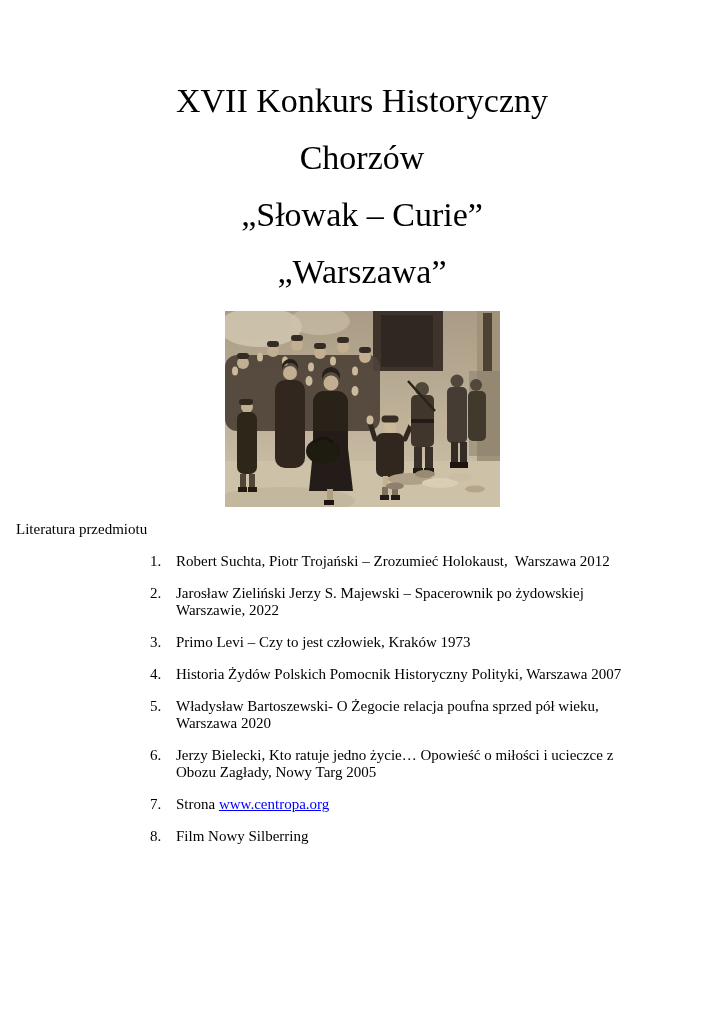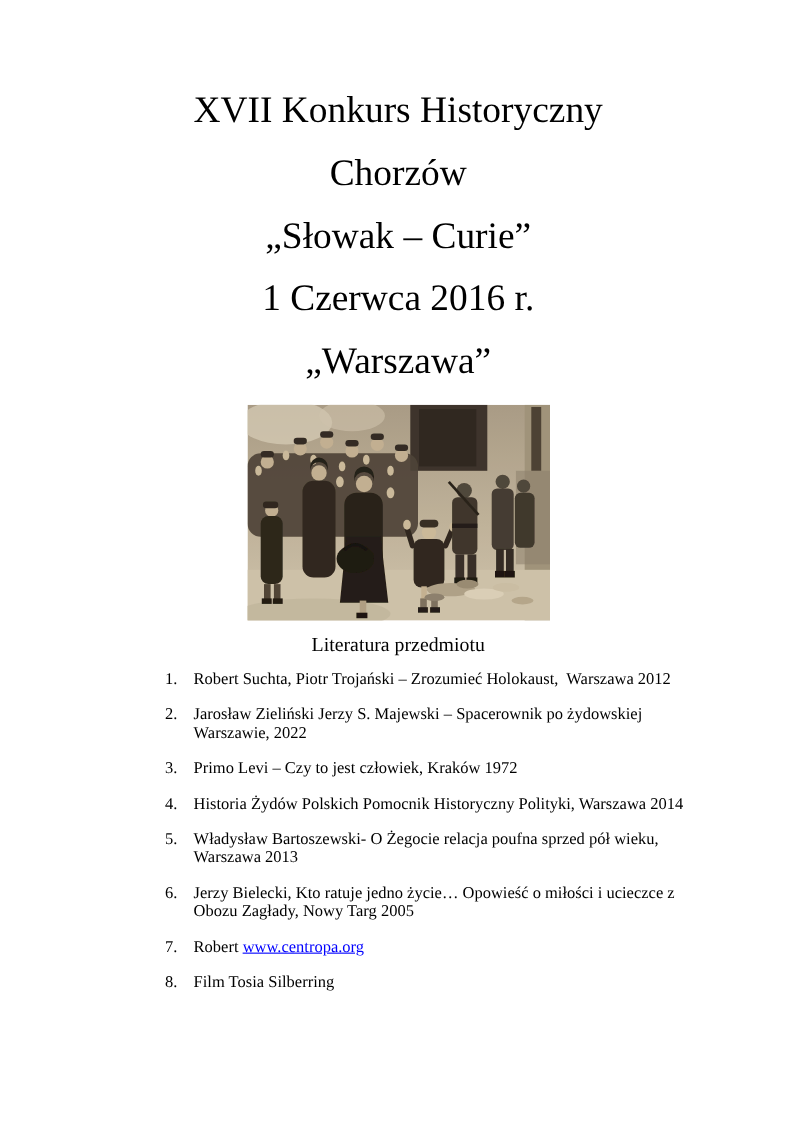--- a/index.html
+++ b/index.html
@@ -22,23 +22,23 @@
     white-space: pre;
   }
   .photo-figure {
     margin: 11px auto 0;
     width: 275px;
     height: 196px;
     display: block;
   }
   .photo-figure svg { display: block; }
   .section-heading {
-    margin: 12px 1px 0;
-    text-align: center;
-    font-size: 18px;
+    margin: 12px 16px 0;
+    text-align: left;
+    font-size: 15px;
     line-height: 20px;
     font-weight: normal;
   }
   .bibliography {
     list-style: none;
     margin: 14px 96px 0 150px;
     padding: 0;
     font-size: 15px;
     line-height: 17px;
   }
@@ -52,21 +52,20 @@
 </style>
 </head>
 <body>
 
 <div class="page">
 
   <h1 class="title">
     <div class="title-line">XVII Konkurs Historyczny</div>
     <div class="title-line">Chorzów</div>
     <div class="title-line">„Słowak – Curie”</div>
-    <div class="title-line">1 Czerwca 2016 r.</div>
     <div class="title-line">„Warszawa”</div>
   </h1>
 
   <figure class="photo-figure">
     <svg width="275" height="196" viewBox="0 0 275 196" xmlns="http://www.w3.org/2000/svg" role="img">
       <defs>
         <linearGradient id="bgGrad" x1="0" y1="0" x2="0" y2="1">
           <stop offset="0" stop-color="#ac9f8a"></stop>
           <stop offset="0.55" stop-color="#c3b7a0"></stop>
           <stop offset="1" stop-color="#d5cab3"></stop>
@@ -193,37 +192,37 @@
     <li>
       <span class="num">1.</span>
       <span class="txt">Robert Suchta, Piotr Trojański – Zrozumieć Holokaust,  Warszawa 2012</span>
     </li>
     <li>
       <span class="num">2.</span>
       <span class="txt">Jarosław Zieliński Jerzy S. Majewski – Spacerownik po żydowskiej Warszawie, 2022</span>
     </li>
     <li>
       <span class="num">3.</span>
-      <span class="txt">Primo Levi – Czy to jest człowiek, Kraków 1972</span>
+      <span class="txt">Primo Levi – Czy to jest człowiek, Kraków 1973</span>
     </li>
     <li>
       <span class="num">4.</span>
-      <span class="txt">Historia Żydów Polskich Pomocnik Historyczny Polityki, Warszawa 2014</span>
+      <span class="txt">Historia Żydów Polskich Pomocnik Historyczny Polityki, Warszawa 2007</span>
     </li>
     <li>
       <span class="num">5.</span>
-      <span class="txt">Władysław Bartoszewski- O Żegocie relacja poufna sprzed pół wieku, Warszawa 2013</span>
+      <span class="txt">Władysław Bartoszewski- O Żegocie relacja poufna sprzed pół wieku, Warszawa 2020</span>
     </li>
     <li>
       <span class="num">6.</span>
       <span class="txt">Jerzy Bielecki, Kto ratuje jedno życie… Opowieść o miłości i ucieczce z Obozu Zagłady, Nowy Targ 2005</span>
     </li>
     <li>
       <span class="num">7.</span>
-      <span class="txt"><span>Robert </span><a class="link" href="#">www.centropa.org</a></span>
+      <span class="txt"><span>Strona </span><a class="link" href="#">www.centropa.org</a></span>
     </li>
     <li>
       <span class="num">8.</span>
-      <span class="txt">Film Tosia Silberring</span>
+      <span class="txt">Film Nowy Silberring</span>
     </li>
   </ol>
 
 </div>
 
 </body></html>

